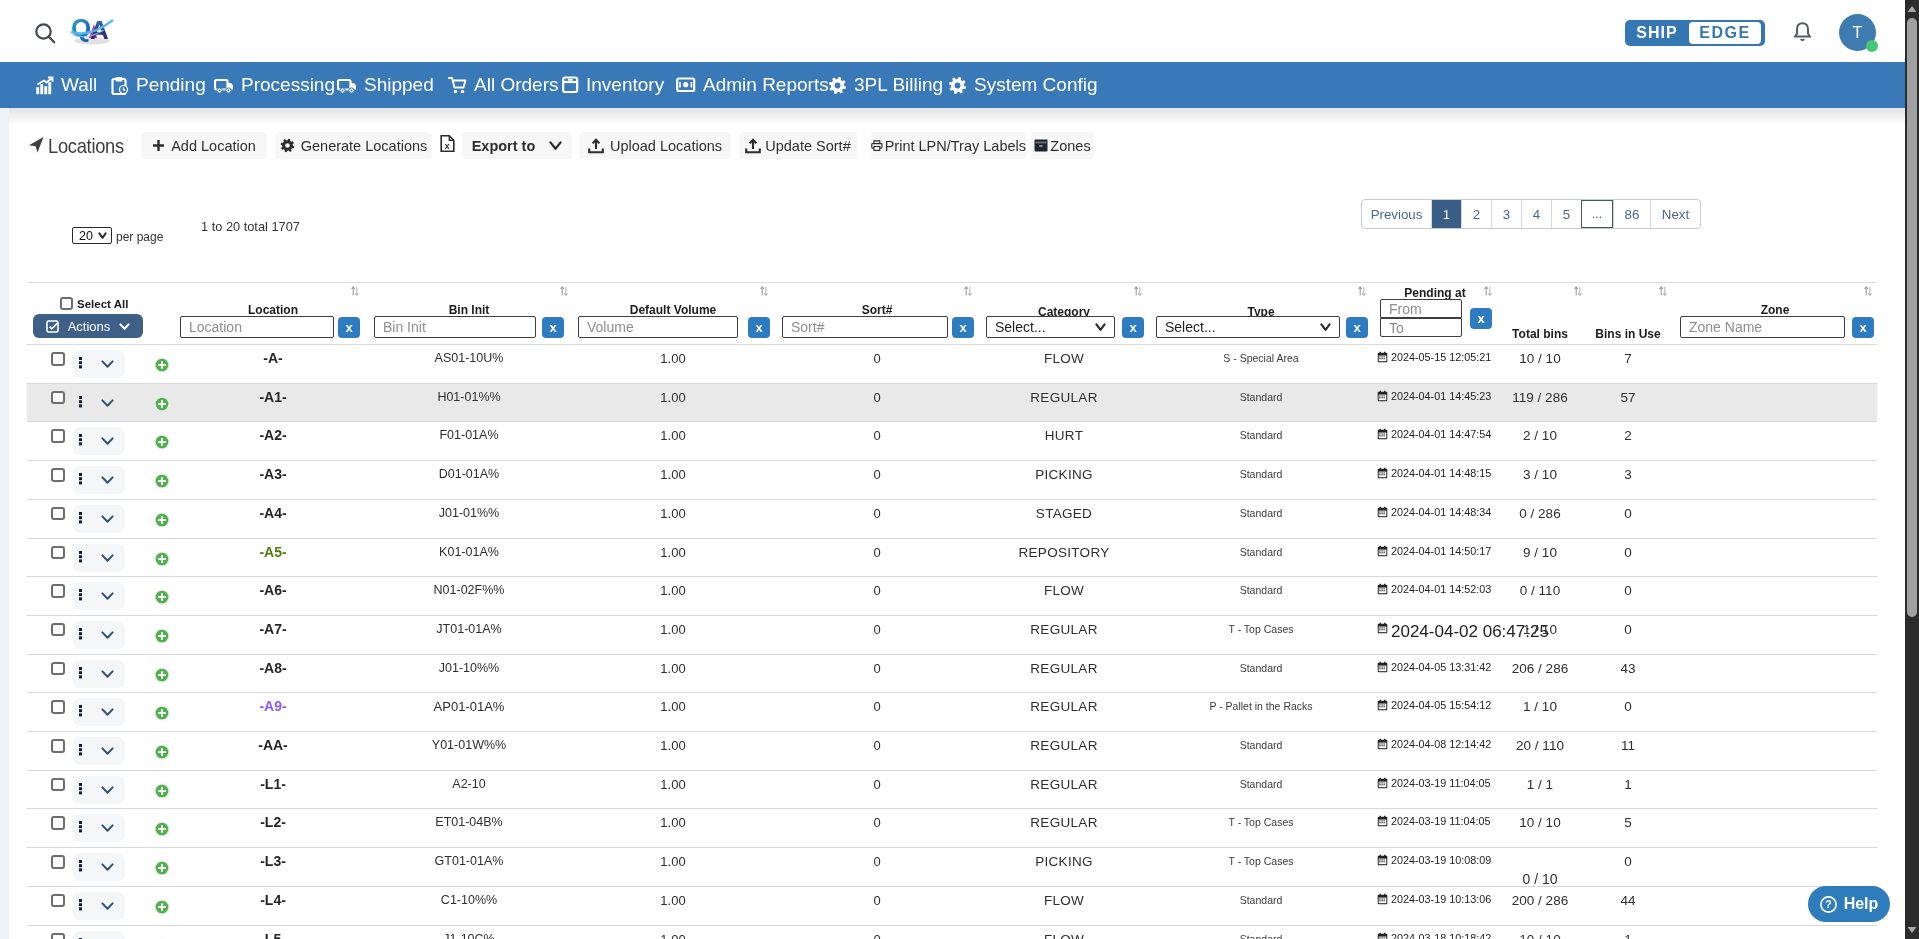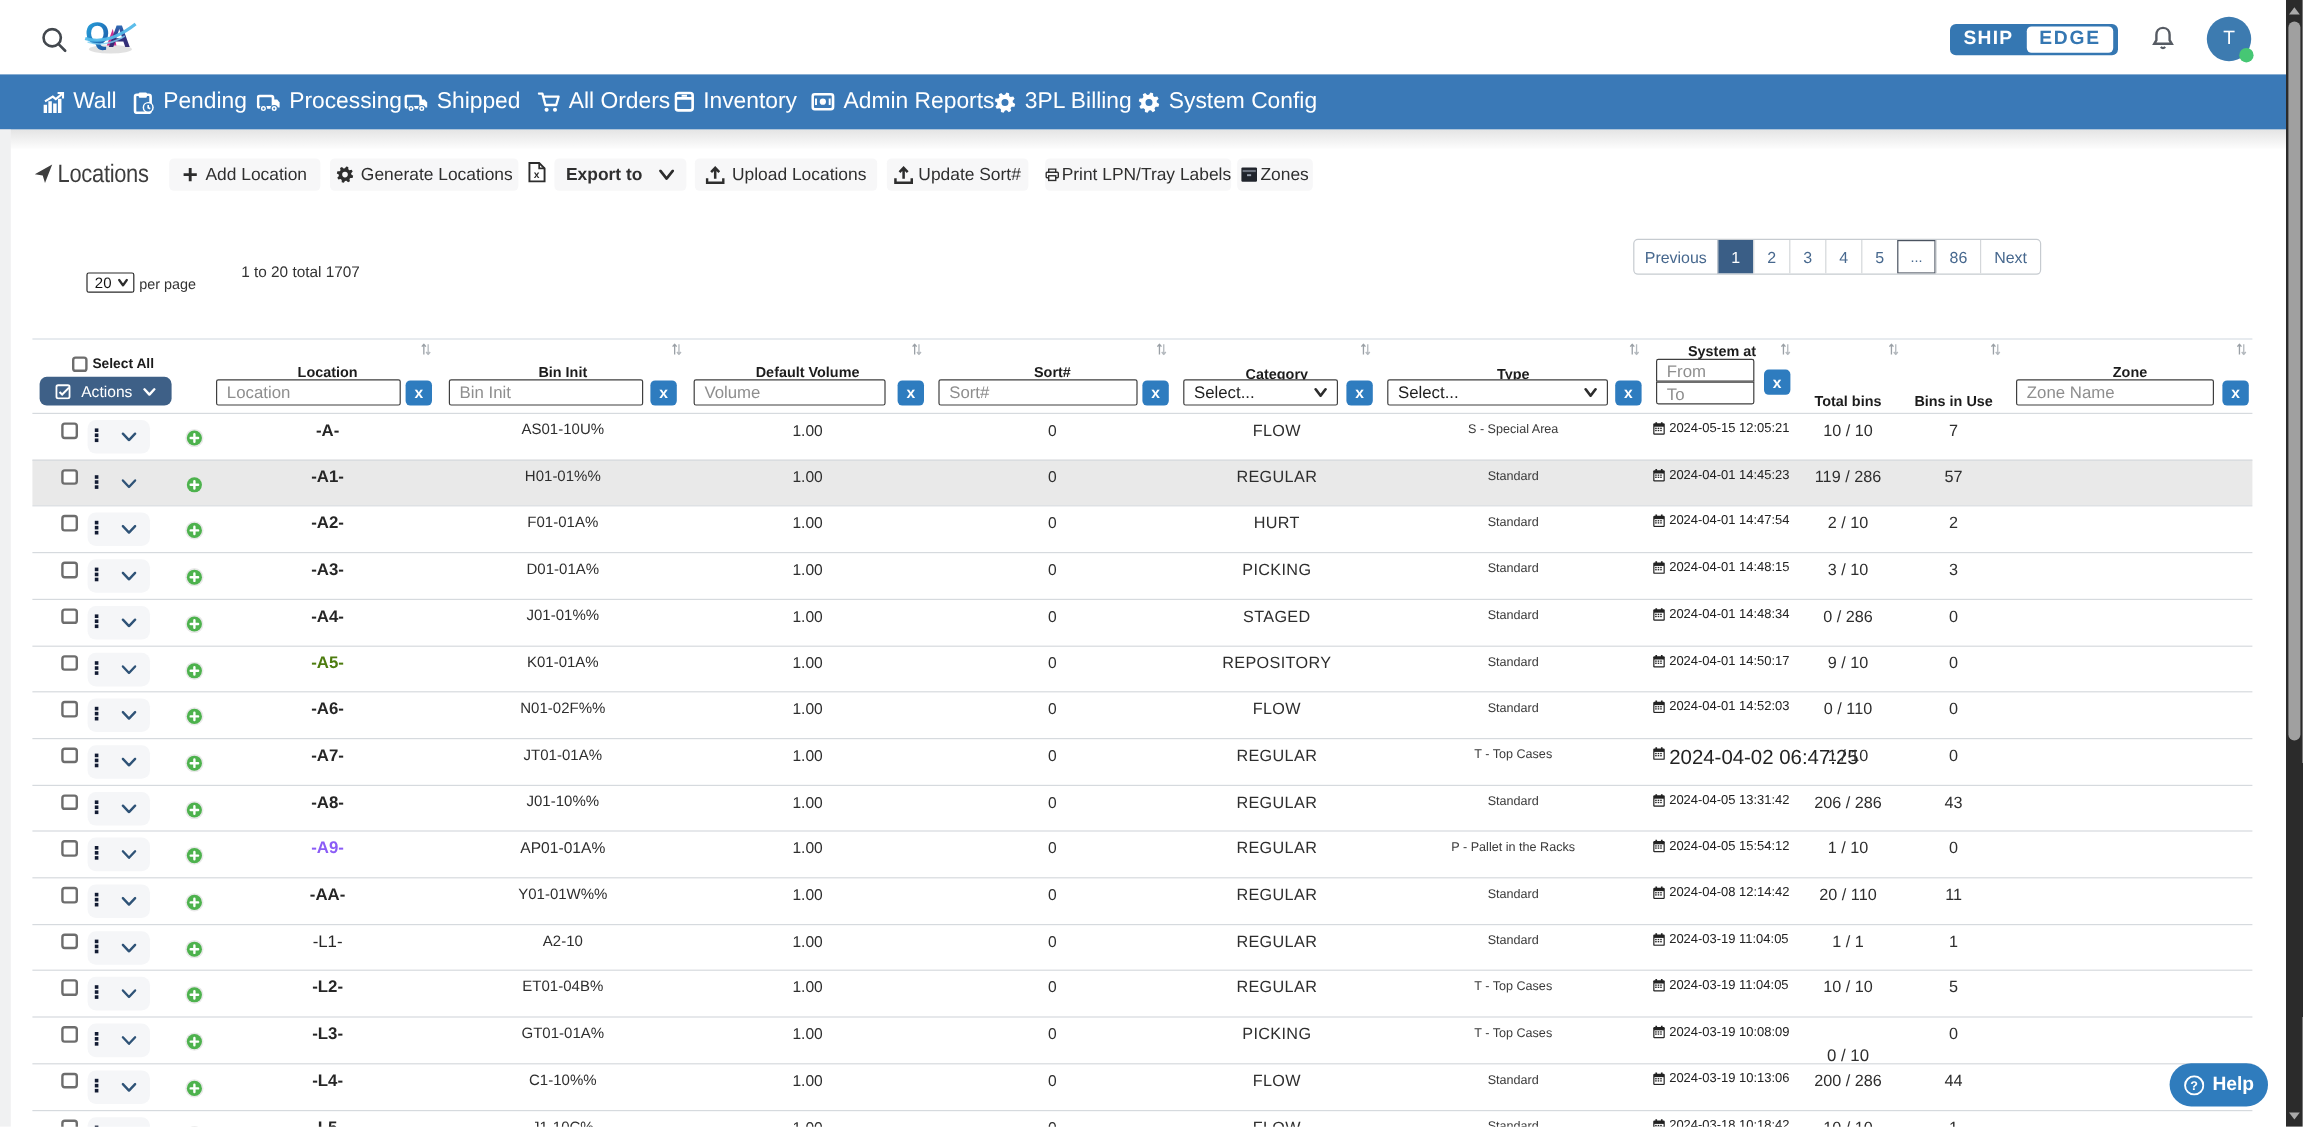--- a/index.html
+++ b/index.html
@@ -277,21 +277,21 @@
       <path d="M3.2 9.4 L3.2 1.2 M1.5 2.9 L3.2 0.9 L4.9 2.9" stroke="#9aa0a6" stroke-width="1.1" fill="none"></path>
       <path d="M6.8 0.8 L6.8 9 M5.1 7.3 L6.8 9.3 L8.5 7.3" stroke="#b4b9be" stroke-width="1.1" fill="none"></path>
     </svg>
   </div>
 <div class="colhead" style="left:273px;top:303px">Location</div>
 <div class="colhead" style="left:469px;top:303px">Bin Init</div>
 <div class="colhead" style="left:673px;top:303px">Default Volume</div>
 <div class="colhead" style="left:877px;top:303px">Sort#</div>
 <div class="colhead" style="left:1064px;top:305px">Category</div>
 <div class="colhead" style="left:1261px;top:305px">Type</div>
-<div class="colhead" style="left:1435px;top:286px">System at</div>
+<div class="colhead" style="left:1435px;top:286px">Pending at</div>
 <div class="colhead" style="left:1540px;top:327px">Total bins</div>
 <div class="colhead" style="left:1628px;top:327px">Bins in Use</div>
 <div class="colhead" style="left:1775px;top:303px">Zone</div>
 <div class="abs" style="left:60px;top:297px;width:13px;height:13px;border:2px solid #6d6d6d;border-radius:3px;background:#fff"></div>
 <div class="abs" style="left:77px;top:298px;font-size:11.5px;font-weight:bold;color:#1c1c1c">Select All</div>
 <div class="abs" style="left:33px;top:314px;width:110px;height:24px;background:#3e6087;border-radius:6px;display:flex;align-items:center;justify-content:center;gap:9px;color:#fff;font-size:13px">
     <svg width="13" height="13" viewBox="0 0 13 13" style="">
       <rect x="1" y="1" width="11" height="11" rx="1.5" fill="none" stroke="#fff" stroke-width="1.6"></rect>
       <path d="M3.6 6.6 L5.8 8.8 L11.5 3" stroke="#fff" stroke-width="1.7" fill="none"></path>
     </svg>
@@ -787,21 +787,21 @@
         <path d="M1.4 1.4 L6.5 6.8 L11.6 1.4" stroke="#2f5377" stroke-width="2.0" fill="none" stroke-linecap="round" stroke-linejoin="round"></path>
       </svg>
     </div>
 <div class="abs" style="left:127px;top:12px">
       <svg width="16" height="16" viewBox="0 0 16 16" style="">
         <circle cx="8" cy="8" r="7.6" fill="#e9e9e9"></circle>
         <circle cx="8" cy="8" r="6.3" fill="#4db24d"></circle>
         <path d="M8 4.9 L8 11.1 M4.9 8 L11.1 8" stroke="#fff" stroke-width="2.0" stroke-linecap="round"></path>
       </svg>
     </div>
-<div class="cell" style="left:246px;top:5px;font-size:14px;font-weight:normal;color:#262626">-L1-</div>
+<div class="cell" style="left:246px;top:5px;font-size:14px;font-weight:bold;color:#262626">-L1-</div>
 <div class="cell" style="left:442px;top:6px;font-size:12.5px">A2-10</div>
 <div class="cell" style="left:646px;top:6px;font-size:13px">1.00</div>
 <div class="cell" style="left:850px;top:6px;font-size:13px">0</div>
 <div class="cell" style="left:1037px;top:6px;font-size:13.5px;letter-spacing:0.3px">REGULAR</div>
 <div class="cell" style="left:1234px;top:7px;font-size:10.5px;color:#3a3a3a">Standard</div>
 <div class="abs" style="left:1350px;top:6px">
       <svg width="11" height="12" viewBox="0 0 11 12" style="">
         <rect x="0.7" y="1.8" width="9.6" height="9.4" rx="1" fill="#222"></rect>
         <rect x="1.7" y="4.6" width="7.6" height="5.6" fill="#fff"></rect>
         <path d="M3.2 0.8 L3.2 2.8 M7.8 0.8 L7.8 2.8" stroke="#222" stroke-width="1.4"></path>

